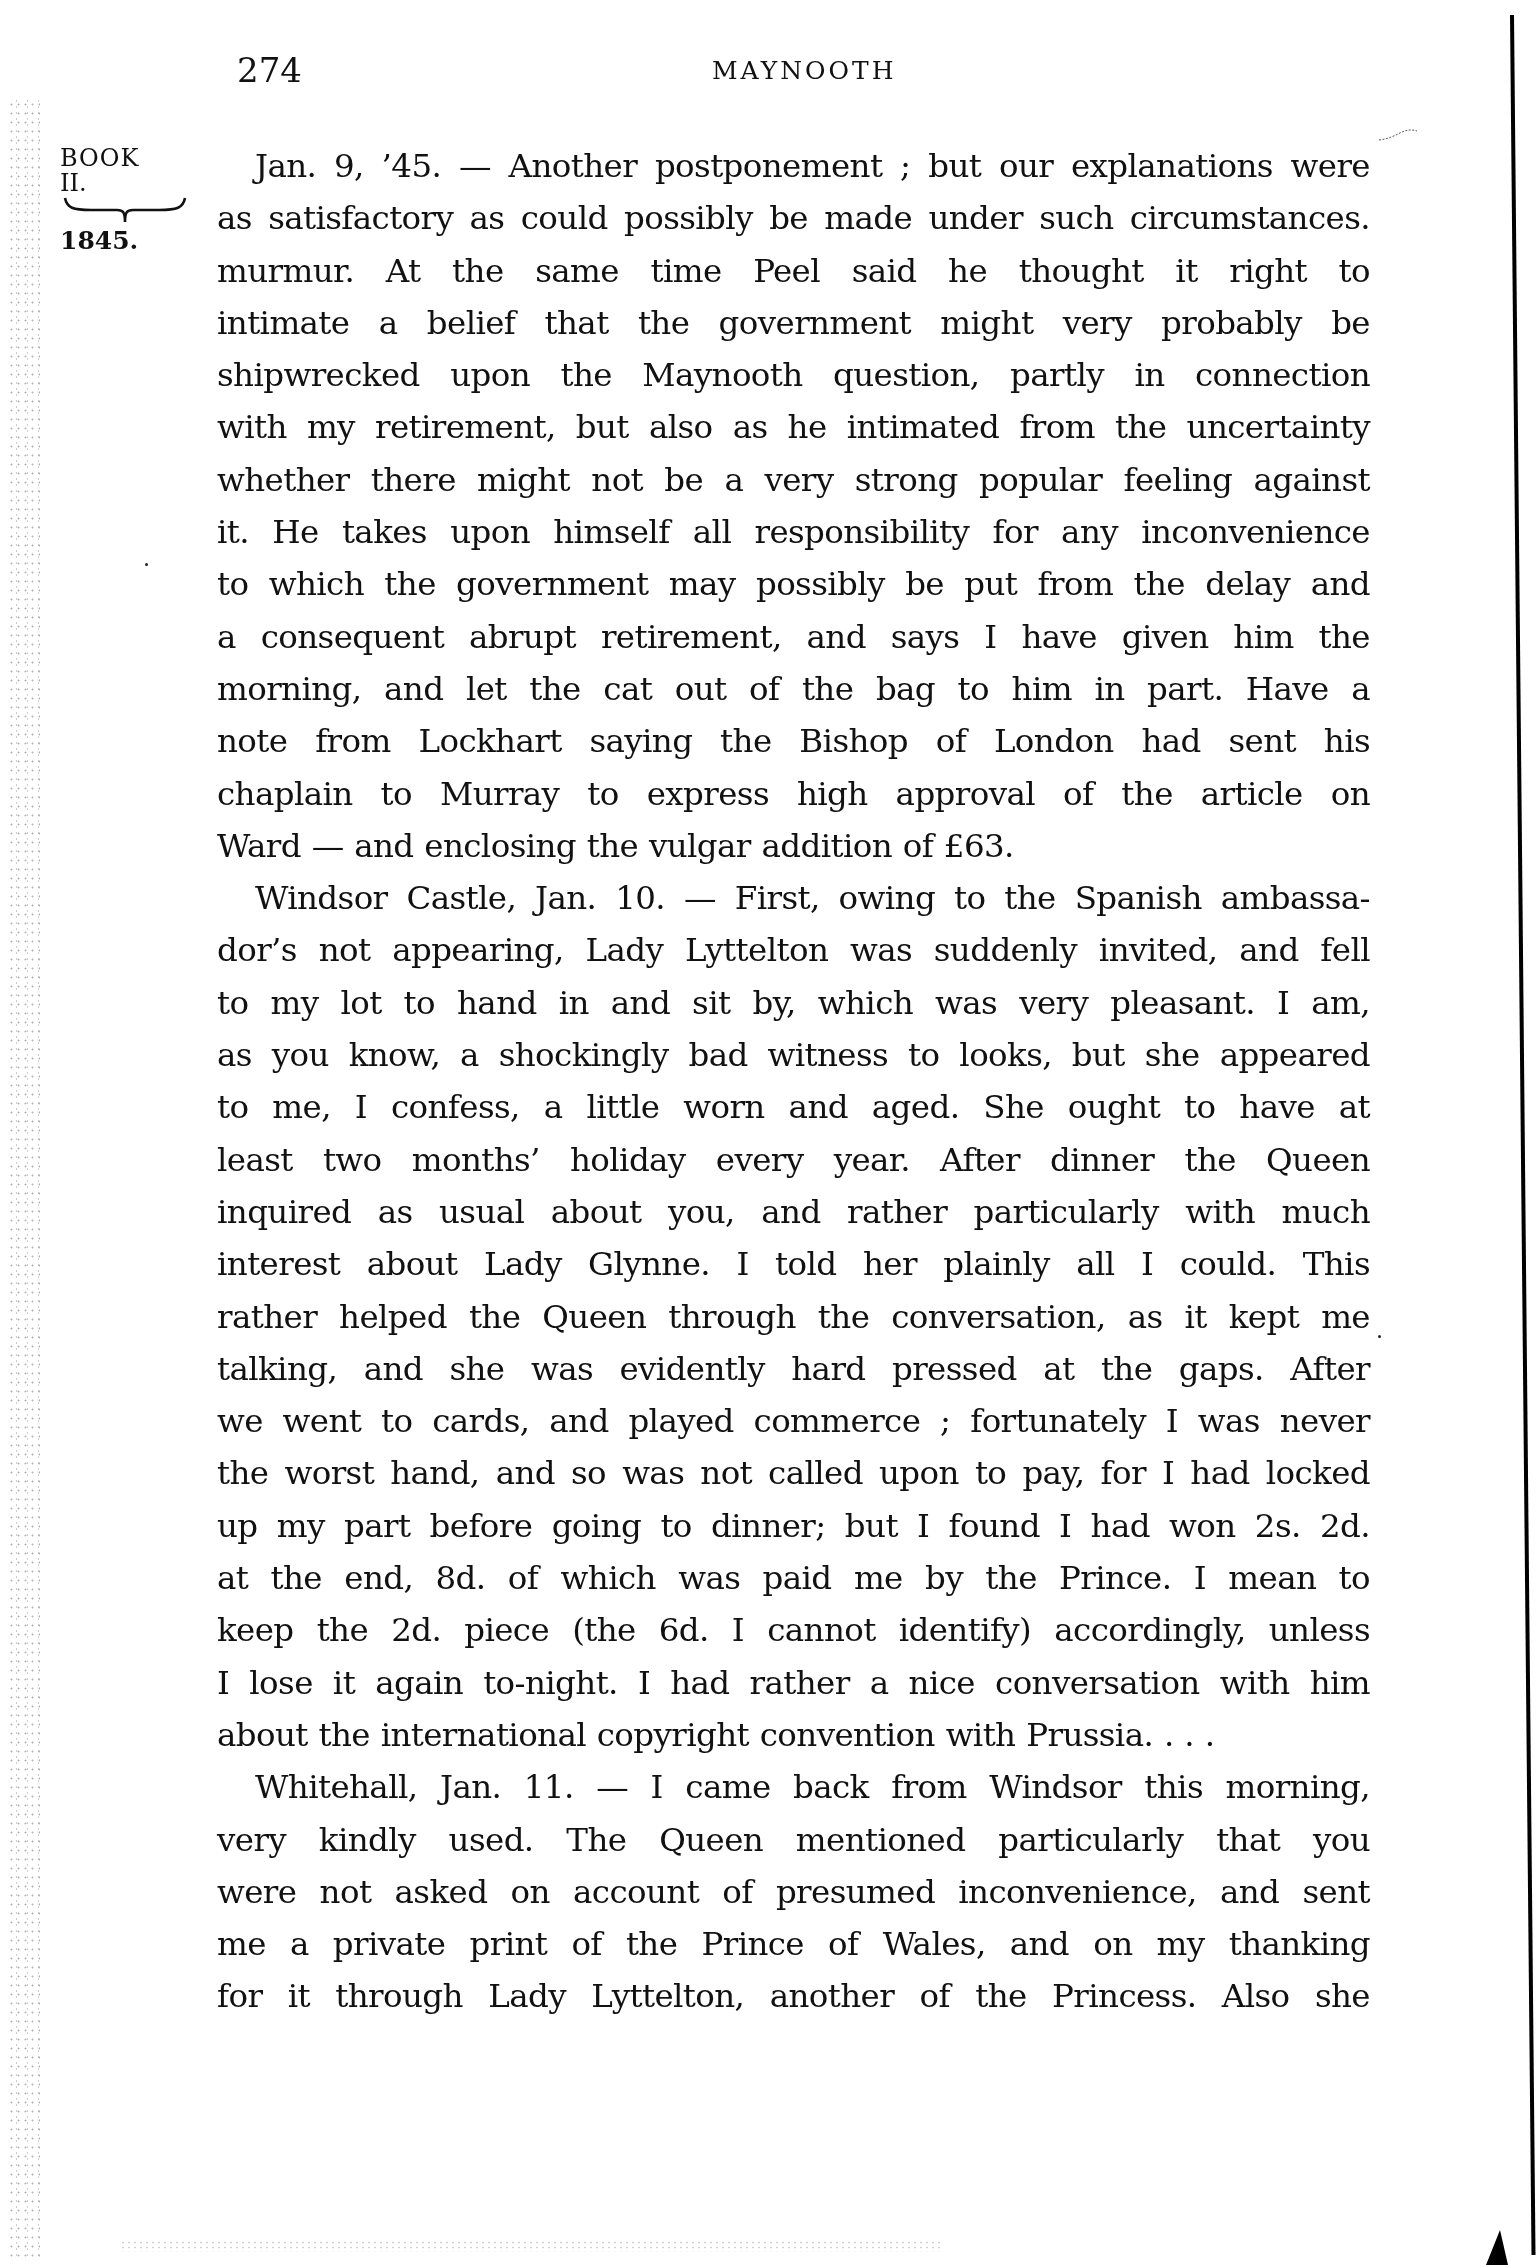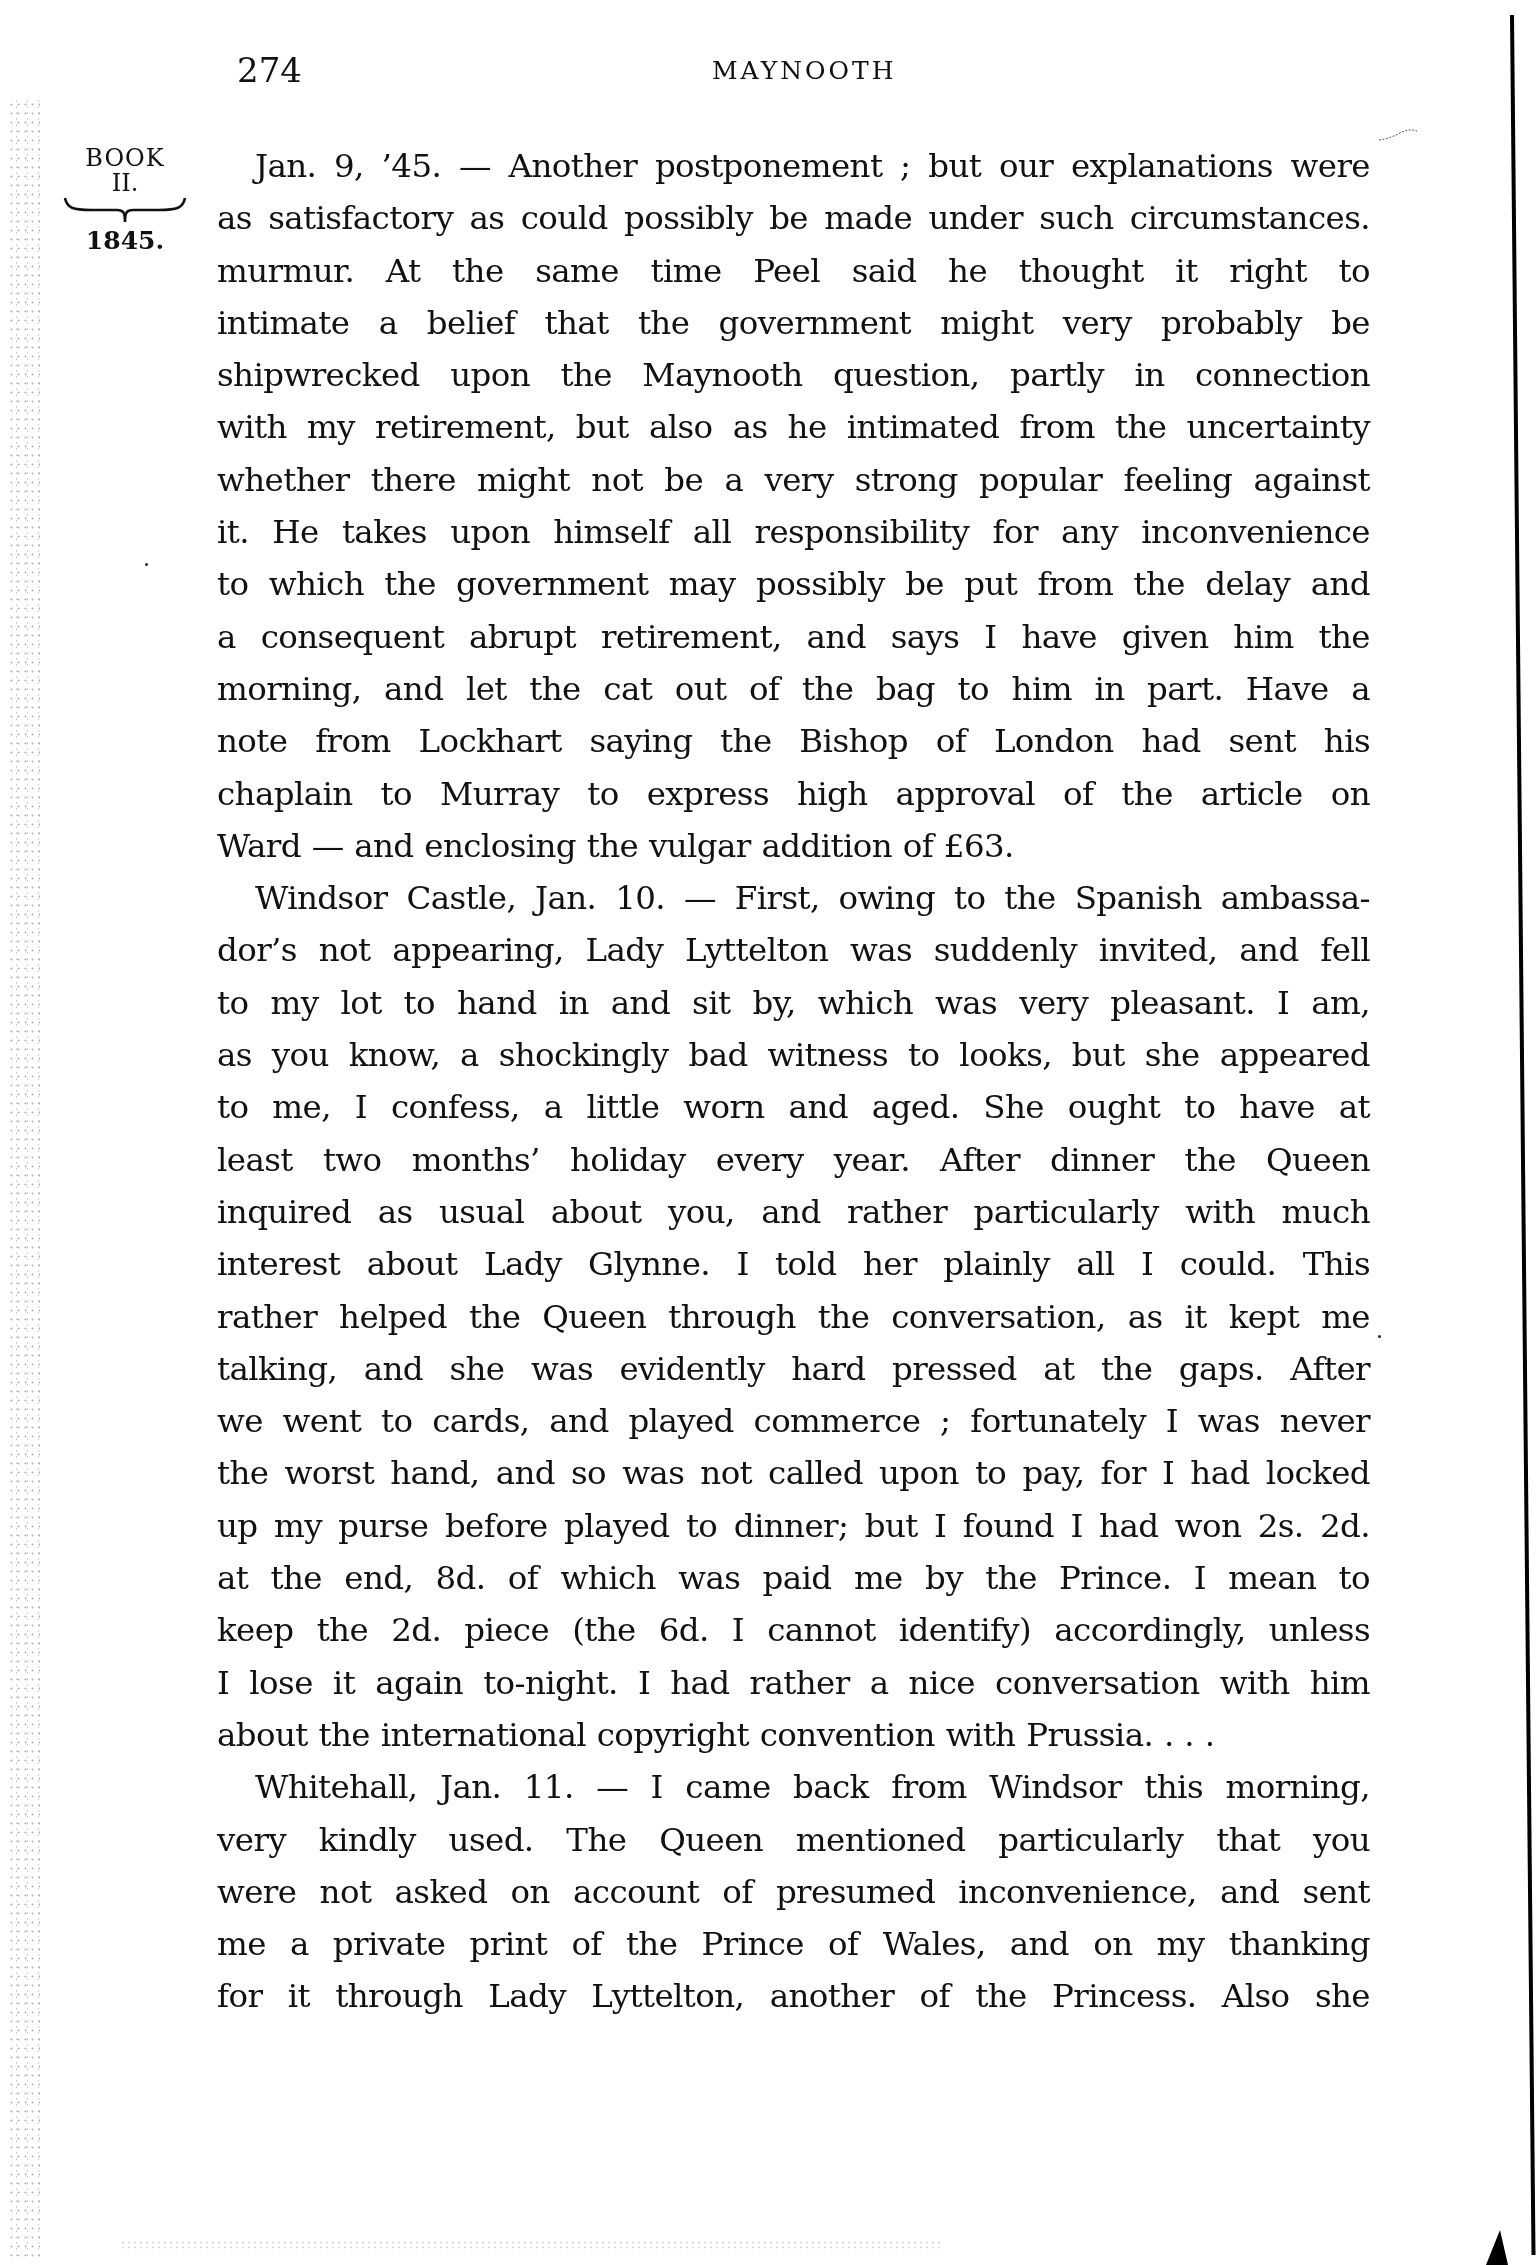--- a/index.html
+++ b/index.html
@@ -80,21 +80,20 @@
       font-size: 25px;
       line-height: 34px;
       letter-spacing: 3px;
       font-weight: normal;
     }
     .sidenote {
       position: absolute;
       left: 60px;
       top: 144px;
       width: 130px;
-      text-align: center;
       font-size: 24px;
     }
     .sidenote .book {
       line-height: 28px;
       letter-spacing: 1px;
     }
     .sidenote .vol {
       line-height: 22px;
     }
     .sidenote .brace {
@@ -197,21 +196,21 @@
     <span class="line"><span>to my lot to hand in and sit by, which was very pleasant.  I am,</span></span>
     <span class="line"><span>as you know, a shockingly bad witness to looks, but she appeared</span></span>
     <span class="line"><span>to me, I confess, a little worn and aged.  She ought to have at</span></span>
     <span class="line"><span>least two months’ holiday every year.  After dinner the Queen</span></span>
     <span class="line"><span>inquired as usual about you, and rather particularly with much</span></span>
     <span class="line"><span>interest about Lady Glynne.  I told her plainly all I could.  This</span></span>
     <span class="line"><span>rather helped the Queen through the conversation, as it kept me</span></span>
     <span class="line"><span>talking, and she was evidently hard pressed at the gaps.  After</span></span>
     <span class="line"><span>we went to cards, and played commerce ; fortunately I was never</span></span>
     <span class="line"><span>the worst hand, and so was not called upon to pay, for I had locked</span></span>
-    <span class="line"><span>up my purse before played to dinner;  but I found I had won 2s. 2d.</span></span>
+    <span class="line"><span>up my part before going to dinner;  but I found I had won 2s. 2d.</span></span>
     <span class="line"><span>at the end, 8d. of which was paid me by the Prince.  I mean to</span></span>
     <span class="line"><span>keep the 2d. piece (the 6d. I cannot identify) accordingly, unless</span></span>
     <span class="line"><span>I lose it again to-night.  I had rather a nice conversation with him</span></span>
     <span class="line last"><span>about the international copyright convention with Prussia. . . .</span></span>
     <span class="line indent"><span class="it">Whitehall, Jan.</span><span> 11. — I came back from Windsor this morning,</span></span>
     <span class="line"><span>very kindly used.  The Queen mentioned particularly that you</span></span>
     <span class="line"><span>were not asked on account of presumed inconvenience, and sent</span></span>
     <span class="line"><span>me a private print of the Prince of Wales, and on my thanking</span></span>
     <span class="line"><span>for it through Lady Lyttelton, another of the Princess.  Also she</span></span>
   </main>

